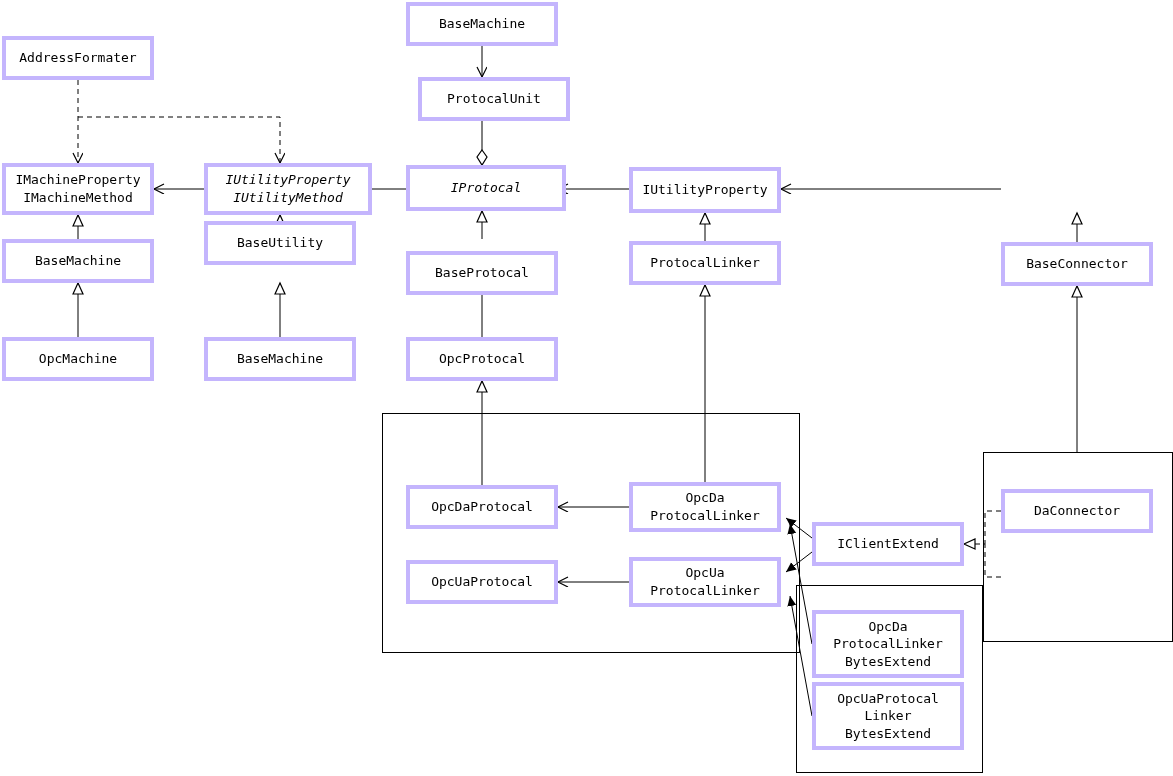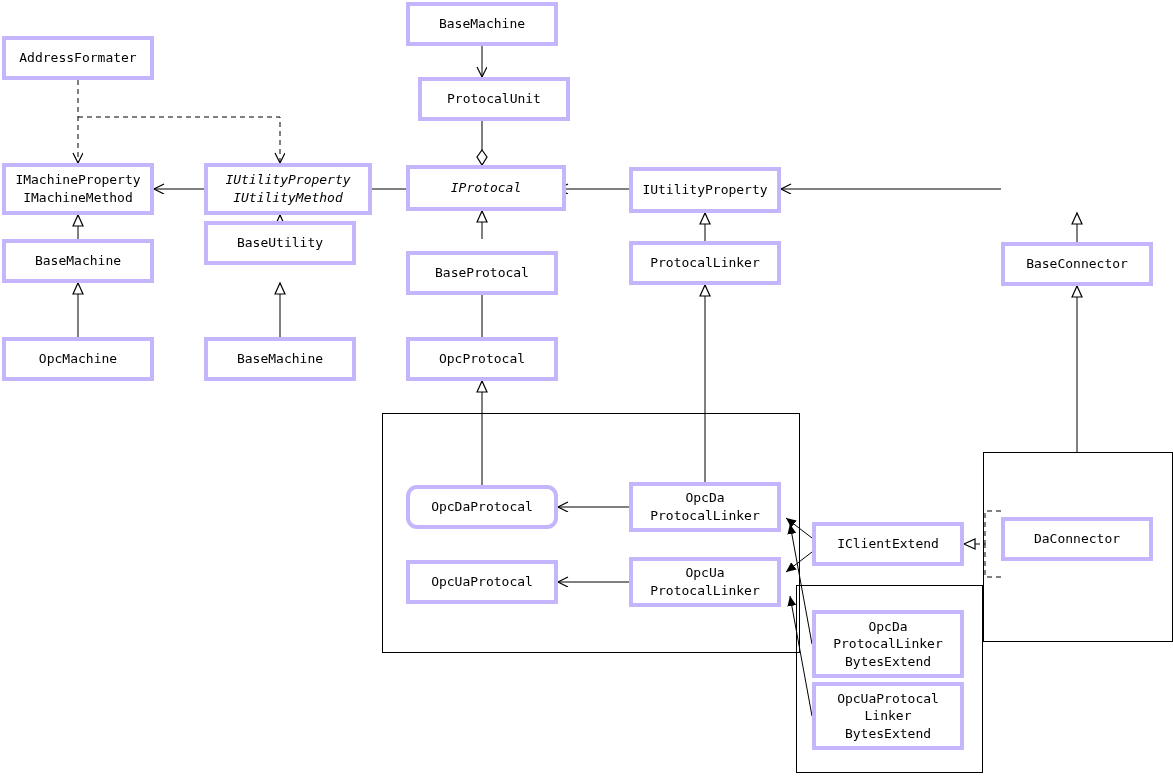--- a/index.html
+++ b/index.html
@@ -126,25 +126,25 @@
   <div class="node" style="left:406px; top:165px; width:160px; height:46px;font-style:italic;"><span>IProtocal</span></div>
   <div class="node" style="left:629px; top:167px; width:152px; height:46px;"><span>IUtilityProperty</span></div>
   <div class="node" style="left:2px; top:239px; width:152px; height:44px;"><span>BaseMachine</span></div>
   <div class="node" style="left:204px; top:221px; width:152px; height:44px;"><span>BaseUtility</span></div>
   <div class="node" style="left:406px; top:239px; width:152px; height:44px;margin-top:12px;"><span>BaseProtocal</span></div>
   <div class="node" style="left:629px; top:241px; width:152px; height:44px;"><span>ProtocalLinker</span></div>
   <div class="node" style="left:1001px; top:242px; width:152px; height:44px;"><span>BaseConnector</span></div>
   <div class="node" style="left:2px; top:337px; width:152px; height:44px;"><span>OpcMachine</span></div>
   <div class="node" style="left:204px; top:337px; width:152px; height:44px;"><span>BaseMachine</span></div>
   <div class="node" style="left:406px; top:337px; width:152px; height:44px;"><span>OpcProtocal</span></div>
-  <div class="node" style="left:406px; top:485px; width:152px; height:44px;border-radius:11px;"><span>OpcDaProtocal</span></div>
+  <div class="node" style="left:406px; top:485px; width:152px; height:44px;"><span>OpcDaProtocal</span></div>
   <div class="node" style="left:629px; top:482px; width:152px; height:50px;"><span>OpcDa
 ProtocalLinker</span></div>
   <div class="node" style="left:812px; top:522px; width:152px; height:44px;"><span>IClientExtend</span></div>
-  <div class="node" style="left:1001px; top:489px; width:152px; height:44px;margin-top:28px;"><span>DaConnector</span></div>
+  <div class="node" style="left:1001px; top:489px; width:152px; height:44px;"><span>DaConnector</span></div>
   <div class="node" style="left:406px; top:560px; width:152px; height:44px;"><span>OpcUaProtocal</span></div>
   <div class="node" style="left:629px; top:557px; width:152px; height:50px;"><span>OpcUa
 ProtocalLinker</span></div>
   <div class="node" style="left:812px; top:610px; width:152px; height:68px;"><span>OpcDa
 ProtocalLinker
 BytesExtend</span></div>
   <div class="node" style="left:812px; top:682px; width:152px; height:68px;"><span>OpcUaProtocal
 Linker
 BytesExtend</span></div>
 

